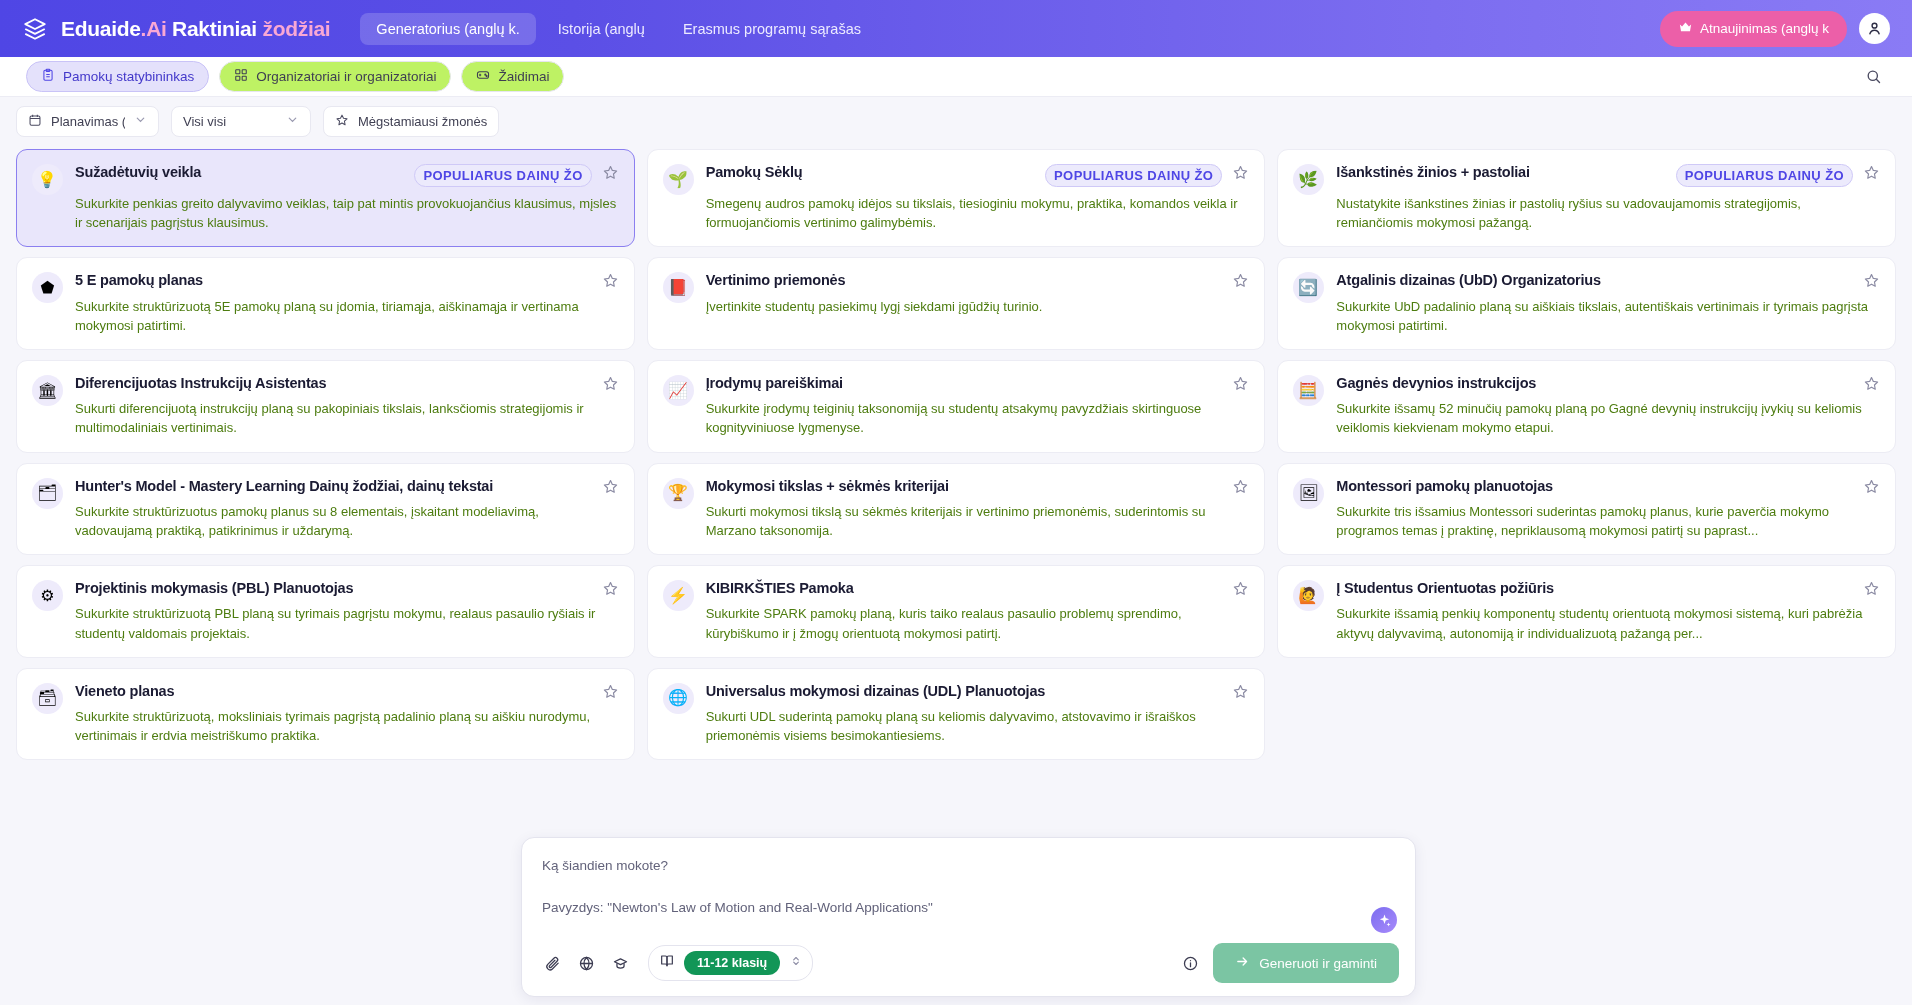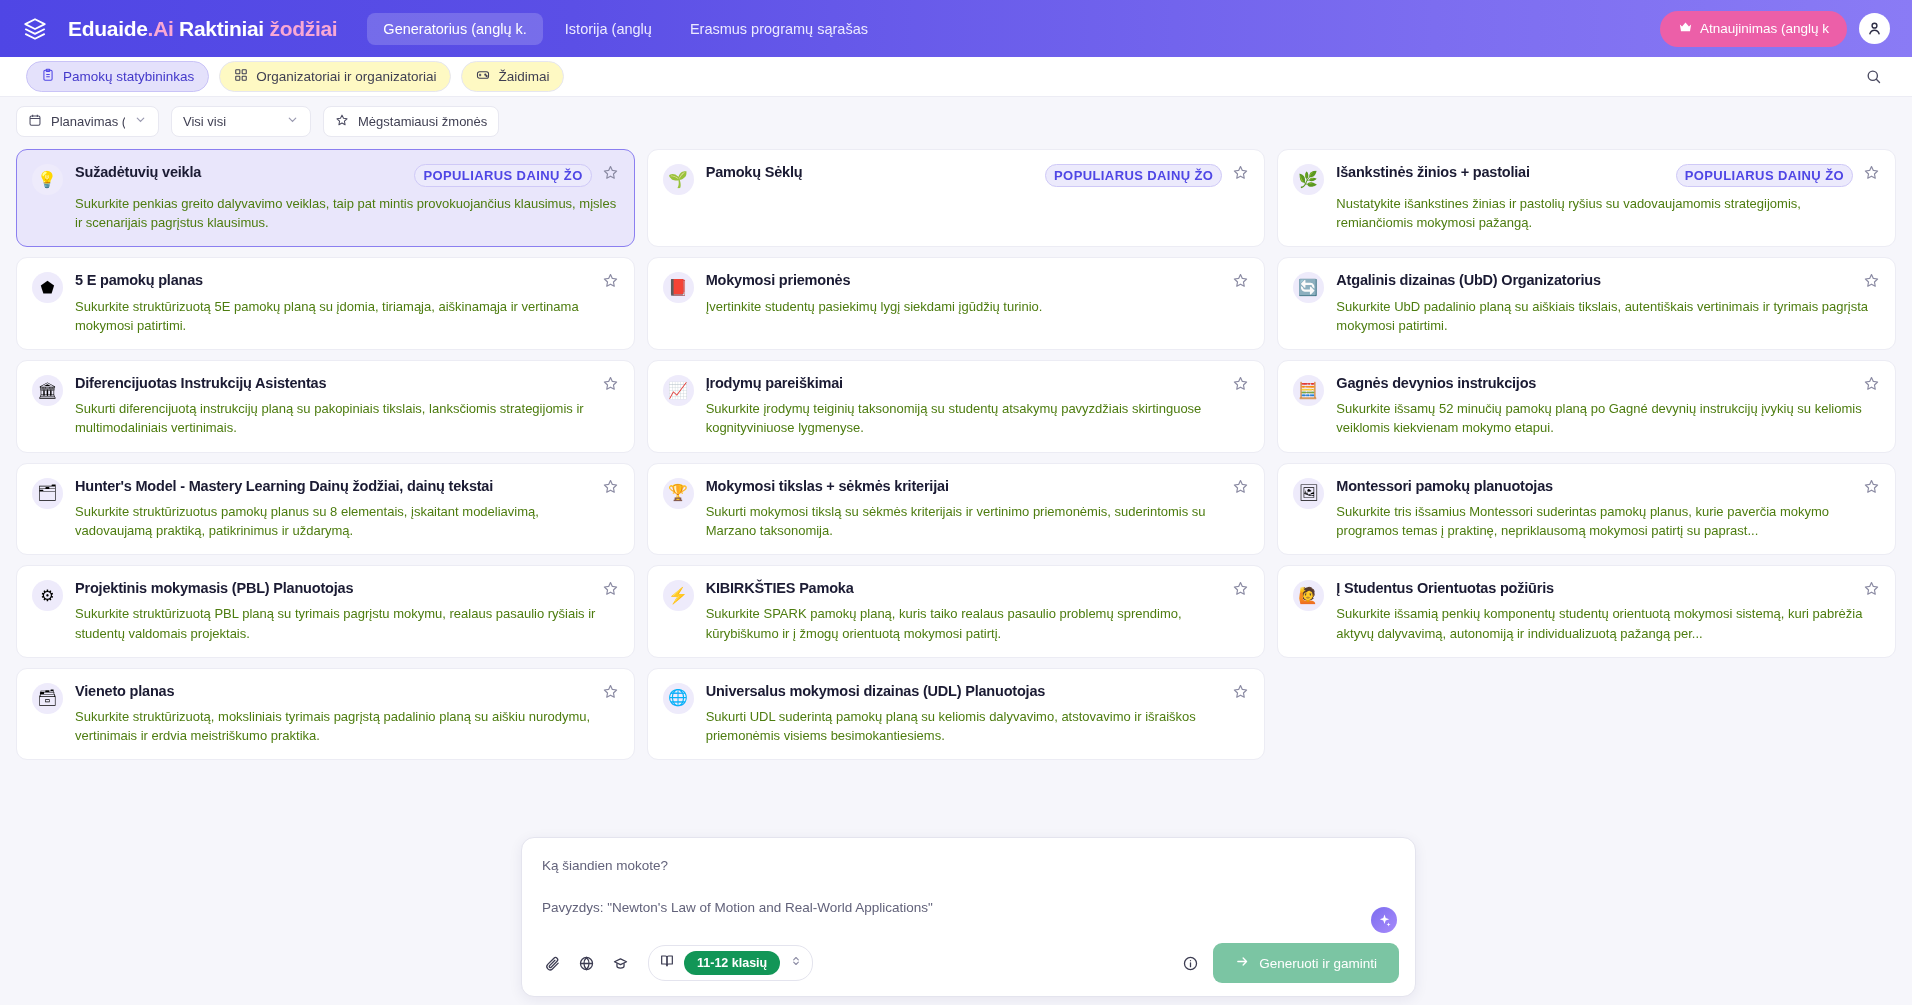--- a/index.html
+++ b/index.html
@@ -11,21 +11,21 @@
   }
 
   
   .topbar {
     height: 57px;
     background: linear-gradient(90deg, #4f46e5 0%, #5b4fe6 30%, #7c6df0 75%, #8a7bf5 100%);
     display: flex; align-items: center;
     padding: 0 22px;
     position: relative;
   }
-  .brand { display: flex; align-items: center; gap: 20px; margin-right: 30px; }
+  .brand { display: flex; align-items: center; gap: 13px; margin-right: 30px; }
   .brand-logo { width: 26px; height: 26px; flex: none; }
   .brand-text {
     font-size: 21px; font-weight: bold; color: #ffffff;
     letter-spacing: -0.3px; white-space: nowrap;
   }
   .brand-text .ai { color: #f9a8d4; }
   .brand-text .zodziai { color: #f9a8d4; }
 
   .nav { display: flex; align-items: center; gap: 6px; }
   .nav-item {
@@ -53,21 +53,21 @@
   .tabrow {
     height: 40px; background: #ffffff;
     display: flex; align-items: center; gap: 10px;
     padding: 0 26px; border-bottom: 1px solid #ececf4;
     position: relative;
   }
   .tab {
     display: flex; align-items: center; gap: 8px;
     font-size: 13.5px; color: #3f3f52;
     padding: 6px 14px; border-radius: 999px;
-    border: 1px solid #e6e6f0; background: #fef9c3;
+    border: 1px solid #e6e6f0; background: #bef264;
     cursor: pointer; white-space: nowrap;
   }
   .tab.active { background: #e4e1fb; border-color: #c9c3f7; color: #4f46e5; }
   .tab.active .tab-label { color: #4338ca; font-weight: 500; }
   .search-icon-btn {
     margin-left: auto; width: 26px; height: 26px;
     display: flex; align-items: center; justify-content: center;
     background: none; border: none; cursor: pointer;
   }
 
@@ -332,20 +332,21 @@
     <div class="card">
       <div class="card-icon">🌱</div>
       <div class="card-body">
         <div class="card-head">
           <div class="card-title">Pamokų Sėklų</div>
           <div class="badge">POPULIARUS DAINŲ ŽO</div>
           <button class="star-btn"><svg viewBox="0 0 24 24" width="17" height="17" fill="none" stroke="#8b8ba3" stroke-width="1.7" stroke-linejoin="round">
               <path d="M12 3.6l2.6 5.5 6 .8-4.4 4.2 1.1 6-5.3-2.9-5.3 2.9 1.1-6L3.4 9.9l6-.8z"></path>
             </svg></button>
         </div>
+        <div class="card-desc">Smegenų audros pamokų idėjos su tikslais, tiesioginiu mokymu, praktika, komandos veikla ir formuojančiomis vertinimo galimybėmis.</div>
       </div>
     </div>
     <div class="card">
       <div class="card-icon">🌿</div>
       <div class="card-body">
         <div class="card-head">
           <div class="card-title">Išankstinės žinios + pastoliai</div>
           <div class="badge">POPULIARUS DAINŲ ŽO</div>
           <button class="star-btn"><svg viewBox="0 0 24 24" width="17" height="17" fill="none" stroke="#8b8ba3" stroke-width="1.7" stroke-linejoin="round">
               <path d="M12 3.6l2.6 5.5 6 .8-4.4 4.2 1.1 6-5.3-2.9-5.3 2.9 1.1-6L3.4 9.9l6-.8z"></path>
@@ -363,21 +364,21 @@
               <path d="M12 3.6l2.6 5.5 6 .8-4.4 4.2 1.1 6-5.3-2.9-5.3 2.9 1.1-6L3.4 9.9l6-.8z"></path>
             </svg></button>
         </div>
         <div class="card-desc">Sukurkite struktūrizuotą 5E pamokų planą su įdomia, tiriamąja, aiškinamąja ir vertinama mokymosi patirtimi.</div>
       </div>
     </div>
     <div class="card">
       <div class="card-icon">📕</div>
       <div class="card-body">
         <div class="card-head">
-          <div class="card-title">Mokymosi priemonės</div>
+          <div class="card-title">Vertinimo priemonės</div>
           <button class="star-btn"><svg viewBox="0 0 24 24" width="17" height="17" fill="none" stroke="#8b8ba3" stroke-width="1.7" stroke-linejoin="round">
               <path d="M12 3.6l2.6 5.5 6 .8-4.4 4.2 1.1 6-5.3-2.9-5.3 2.9 1.1-6L3.4 9.9l6-.8z"></path>
             </svg></button>
         </div>
         <div class="card-desc">Įvertinkite studentų pasiekimų lygį siekdami įgūdžių turinio.</div>
       </div>
     </div>
     <div class="card">
       <div class="card-icon">🔄</div>
       <div class="card-body">

